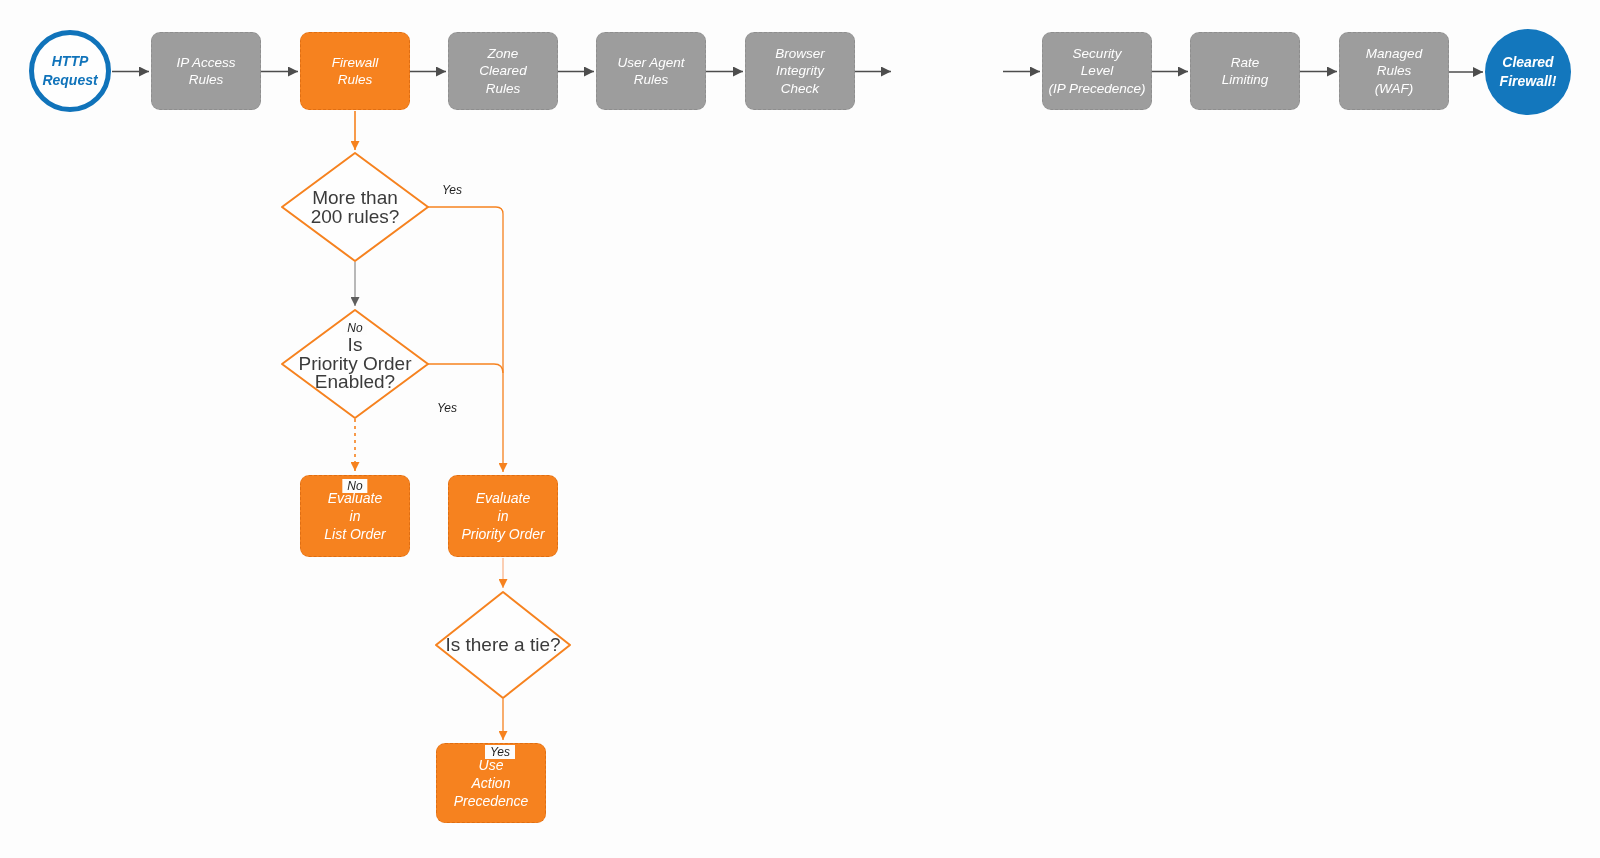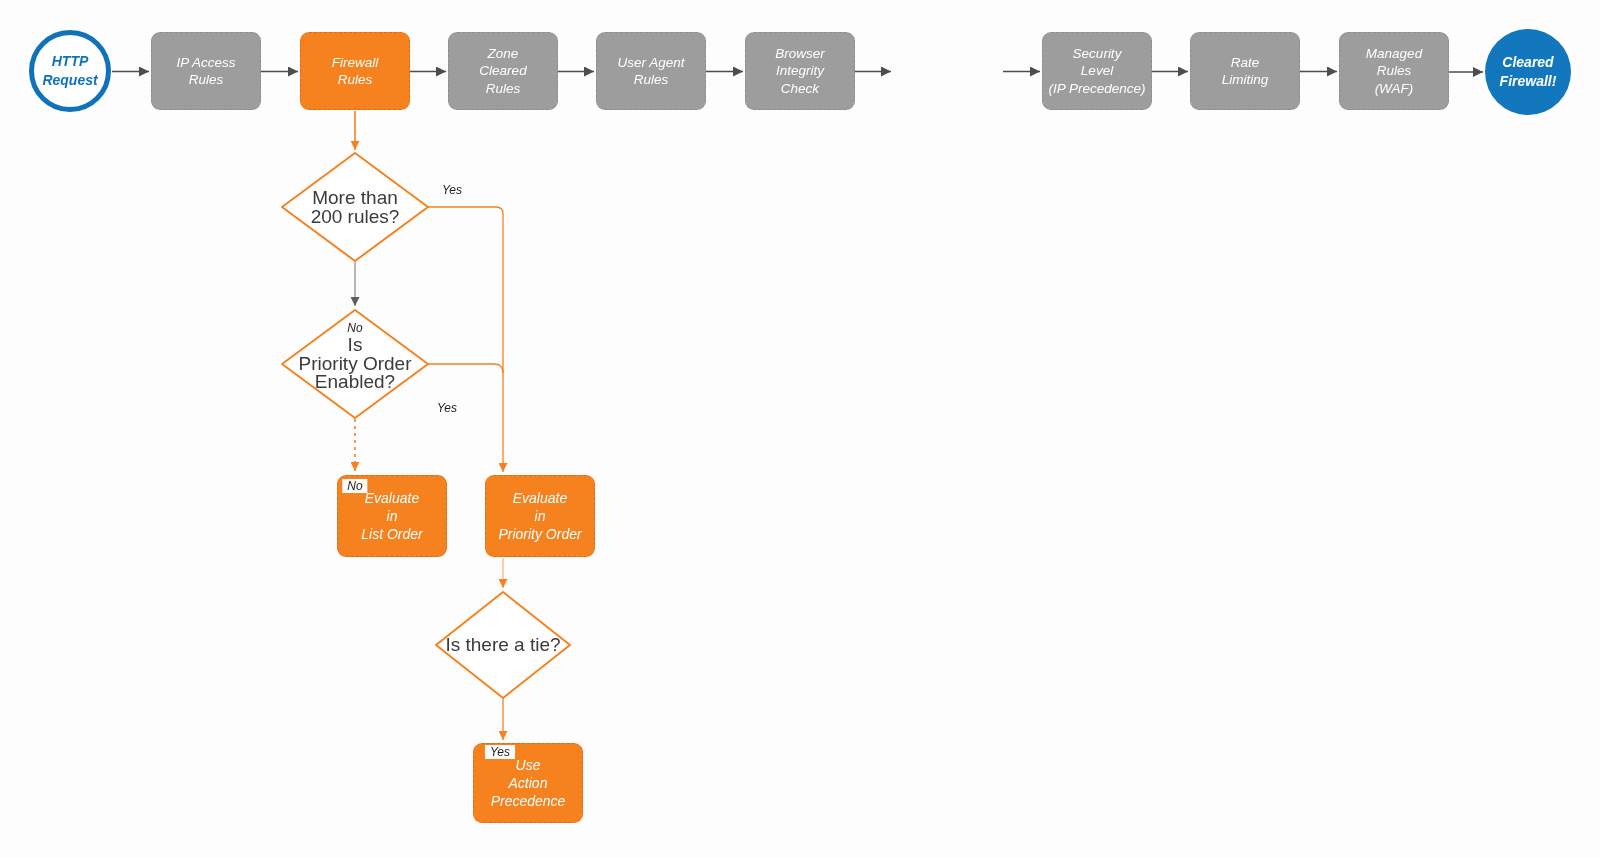--- a/index.html
+++ b/index.html
@@ -40,21 +40,21 @@
     font-weight:bold;font-style:italic;font-size:14px;line-height:19px;}
   .circle-start{left:29px;top:30px;width:82px;height:82px;background:#FEFEFE;
     border:5px solid var(--blue);color:var(--blue);}
   .circle-end{left:1485px;top:29px;width:86px;height:86px;background:var(--blue-fill);
     border:none;color:#fff;}
 
   
   .action{position:absolute;width:110px;height:82px;background:var(--orange);
     border:1px dashed rgba(205,95,10,.55);border-radius:9px;
     display:flex;flex-direction:column;align-items:center;justify-content:center;
-    text-align:center;color:#fff;font-style:italic;font-size:14px;line-height:18px;margin-left:37px;}
+    text-align:center;color:#fff;font-style:italic;font-size:14px;line-height:18px;}
 
   
   .decision-label{position:absolute;transform:translate(-50%,-50%);text-align:center;
     color:#3B3B3B;font-size:19px;line-height:18.5px;white-space:nowrap;}
 
   
   .edge-label{position:absolute;transform:translate(-50%,-50%);font-style:italic;
     color:#1F1F1F;font-size:12px;}
   .edge-label.on-line{background:#FDFDFD;padding:0 5px;margin-top:44px;}
   .line{display:block;}

